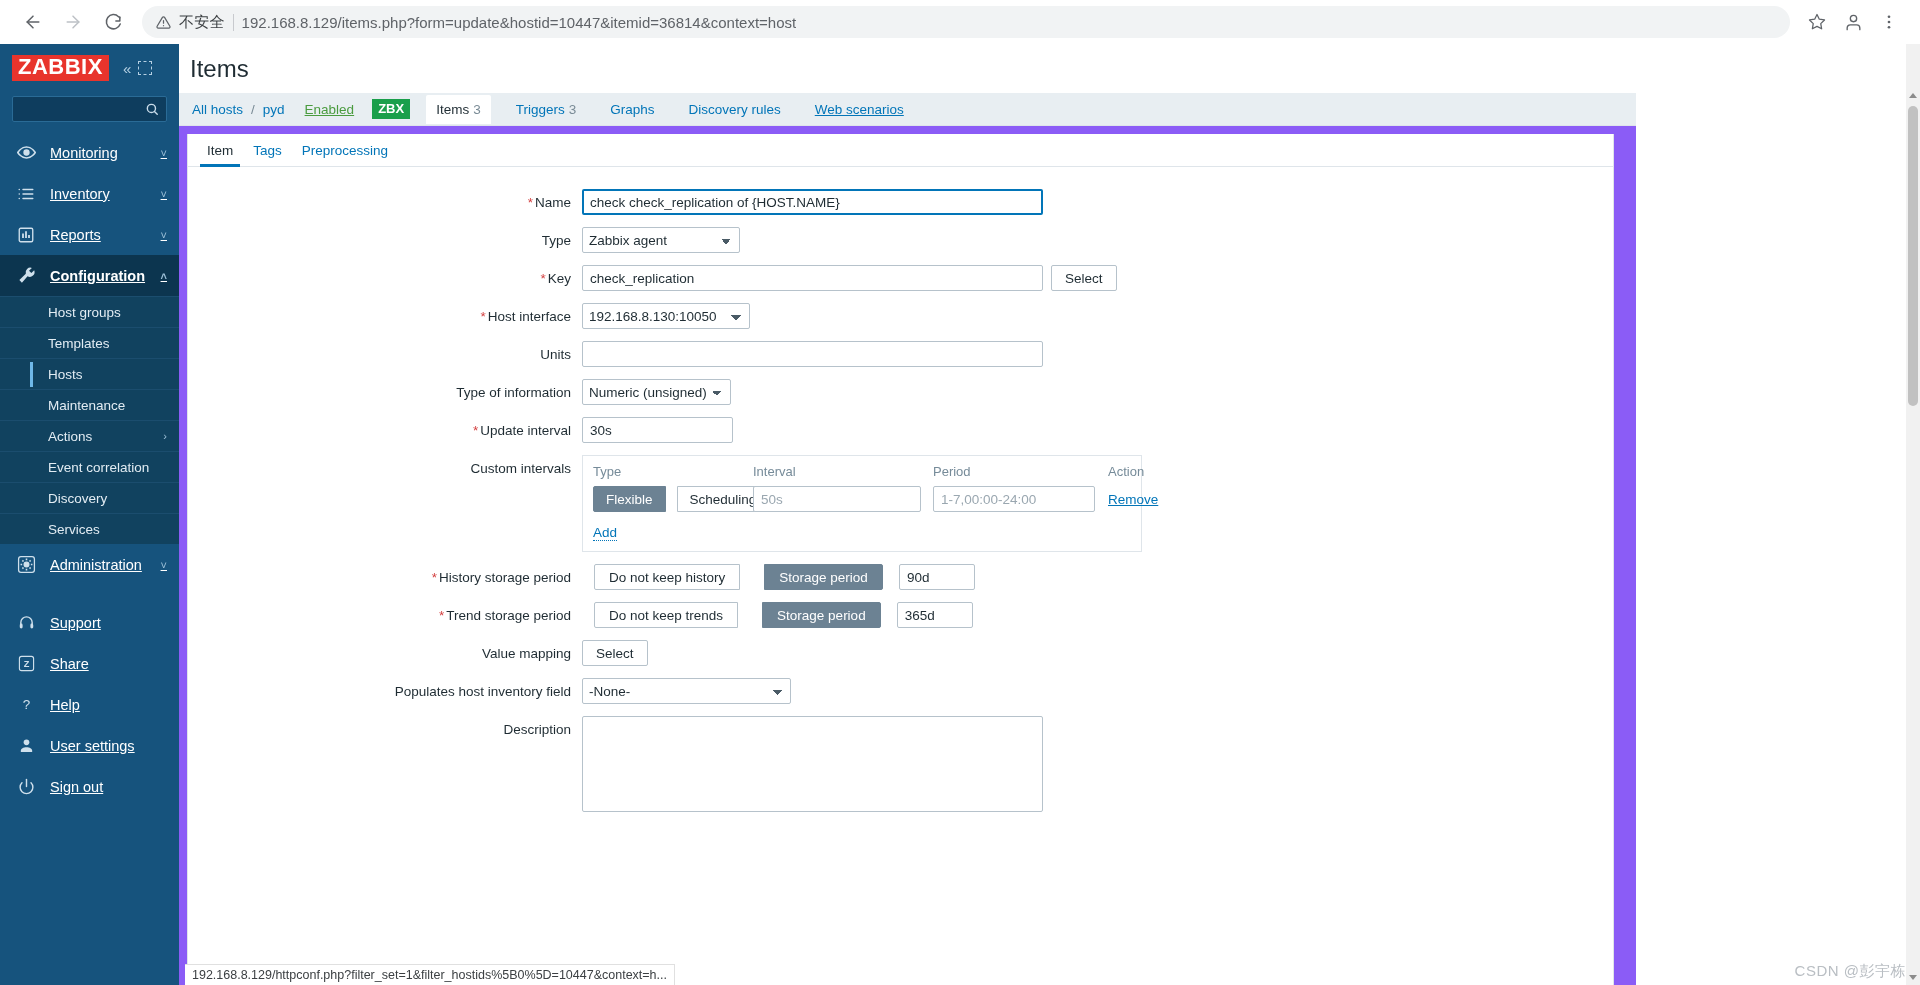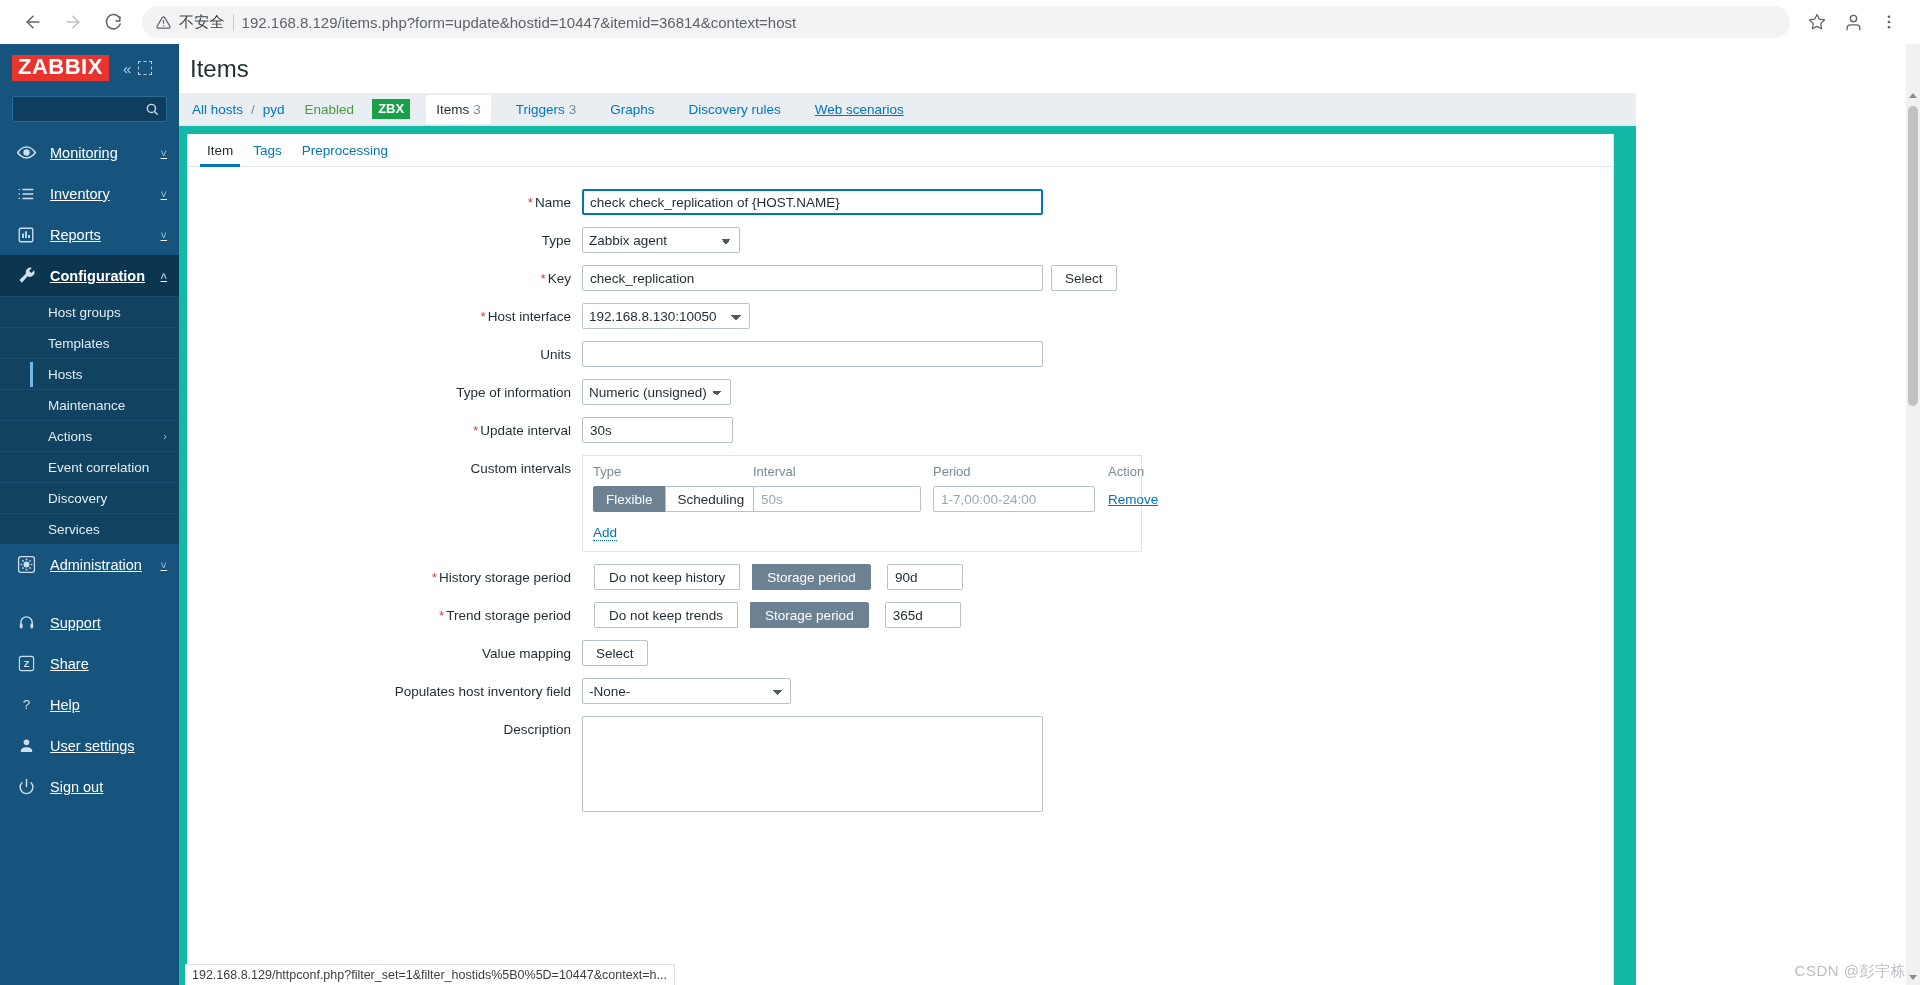--- a/index.html
+++ b/index.html
@@ -102,35 +102,35 @@
   }
   .sub-item .arrow { margin-left: auto; margin-right: 12px; color: #9dc0d8; font-size: 11px; }
 
   .nav-spacer { height: 13px; }
   .bottom-nav { margin-top: 4px; }
   .bottom-nav .nav-item { height: 41px; }
 
   
   .content {
     position: absolute; top: 44px; left: 179px;
-    width: 1457px; height: 941px; background: #14b8a6; overflow: hidden;
+    width: 1457px; height: 941px; background: #8b5cf6; overflow: hidden;
   }
   .page-header {
     height: 49px; display: flex; align-items: center; padding-left: 11px;
     background: #ffffff;
   }
   .page-title { font-size: 24px; color: #1f2c33; font-weight: normal; }
 
   .breadcrumb-bar {
     height: 33px; background: #e8eef2; display: flex; align-items: center;
     padding-left: 11px; gap: 0; border-bottom: 1px solid #dfe5ea;
   }
   .bc-link { font-size: 13.5px; color: #0275b8; padding: 0 2px; }
   .bc-sep { font-size: 13.5px; color: #7a8b96; padding: 0 6px; }
-  .bc-status { font-size: 13.5px; color: #4a9b3f; margin-left: 18px; }
+  .bc-status { font-size: 13.5px; color: #4a9b3f; margin-left: 18px; text-decoration: underline; }
   .bc-badge {
     background: #1a9f4b; color: #ffffff; font-size: 13px; font-weight: bold;
     padding: 2px 6px; margin-left: 18px; line-height: 1.25;
   }
   .bc-tab {
     font-size: 13.5px; color: #0275b8; margin-left: 16px; padding: 6px 9px;
   }
   .bc-tab.active {
     background: #ffffff; color: #1f2c33; border-radius: 2px 2px 0 0;
     padding: 7px 10px 7px 10px;
@@ -206,21 +206,21 @@
     width: 560px; border: 1px solid #dfe5ea; background: #ffffff;
     padding: 8px 10px 10px 10px;
   }
   .ci-head { display: flex; padding-bottom: 7px; }
   .ci-head div { font-size: 13px; color: #768b99; }
   .ci-c1 { width: 160px; flex: 0 0 160px; }
   .ci-c2 { width: 180px; flex: 0 0 180px; }
   .ci-c3 { width: 175px; flex: 0 0 175px; }
   .ci-c4 { width: 60px; flex: 0 0 60px; }
   .ci-row { display: flex; align-items: center; }
-  .seg { display: flex; }
+  .seg { display: flex; gap: 12px; }
   .seg-btn {
     height: 26px; padding: 0 12px; font-size: 13.5px; display: flex;
     align-items: center; border: 1px solid #b6c2cb; background: #ffffff;
     color: #1f2c33; margin-left: -1px;
   }
   .seg-btn:first-child { margin-left: 0; border-radius: 2px 0 0 2px; }
   .seg-btn:last-child { border-radius: 0 2px 2px 0; }
   .seg-btn.on { background: #6c8293; color: #ffffff; border-color: #6c8293; }
   .ci-inp { width: 168px; }
   .ci-inp2 { width: 162px; }

